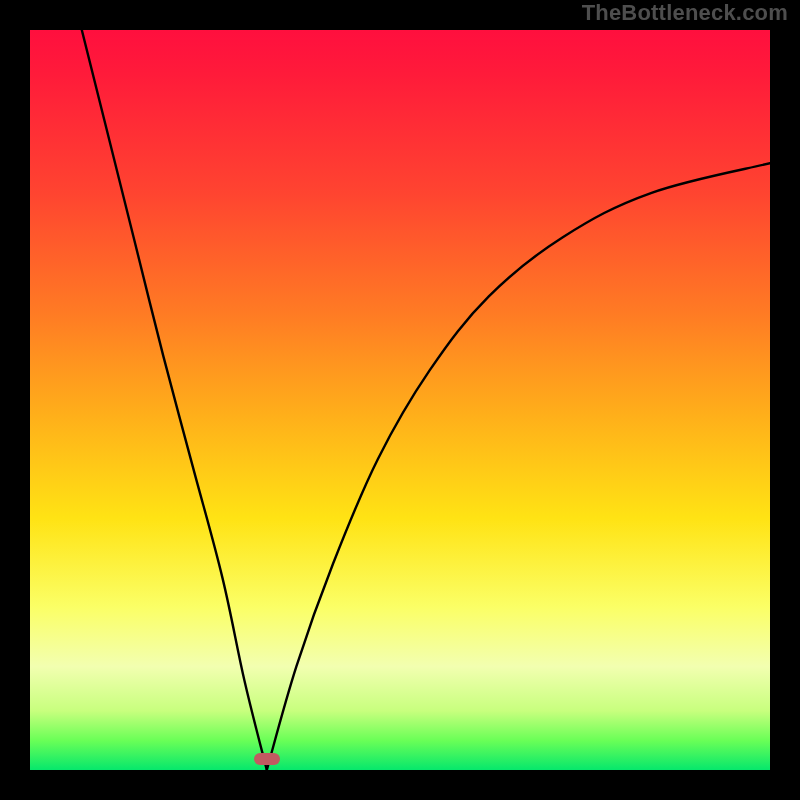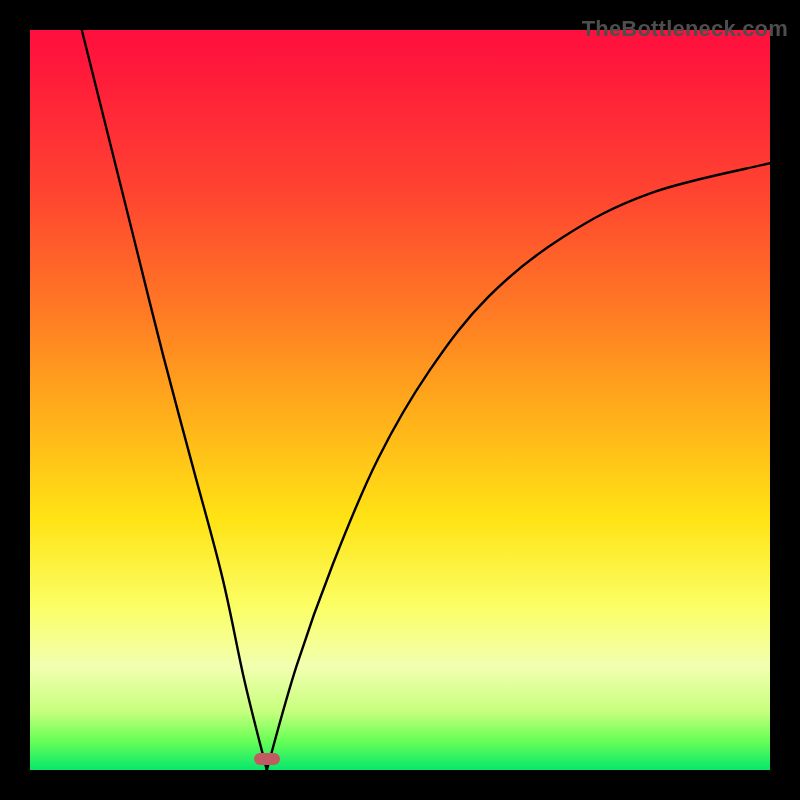--- a/index.html
+++ b/index.html
@@ -12,21 +12,21 @@
     overflow: hidden;
   }
   .frame {
     position: relative;
     width: 800px;
     height: 800px;
     background: #000;
   }
   .watermark {
     position: absolute;
-    top: 16px;
+    top: 0;
     right: 12px;
     color: #4e4e4e;
     font-size: 22px;
     font-weight: 600;
     letter-spacing: 0.2px;
     z-index: 30;
     user-select: none;
   }
   .plot {
     position: absolute;

